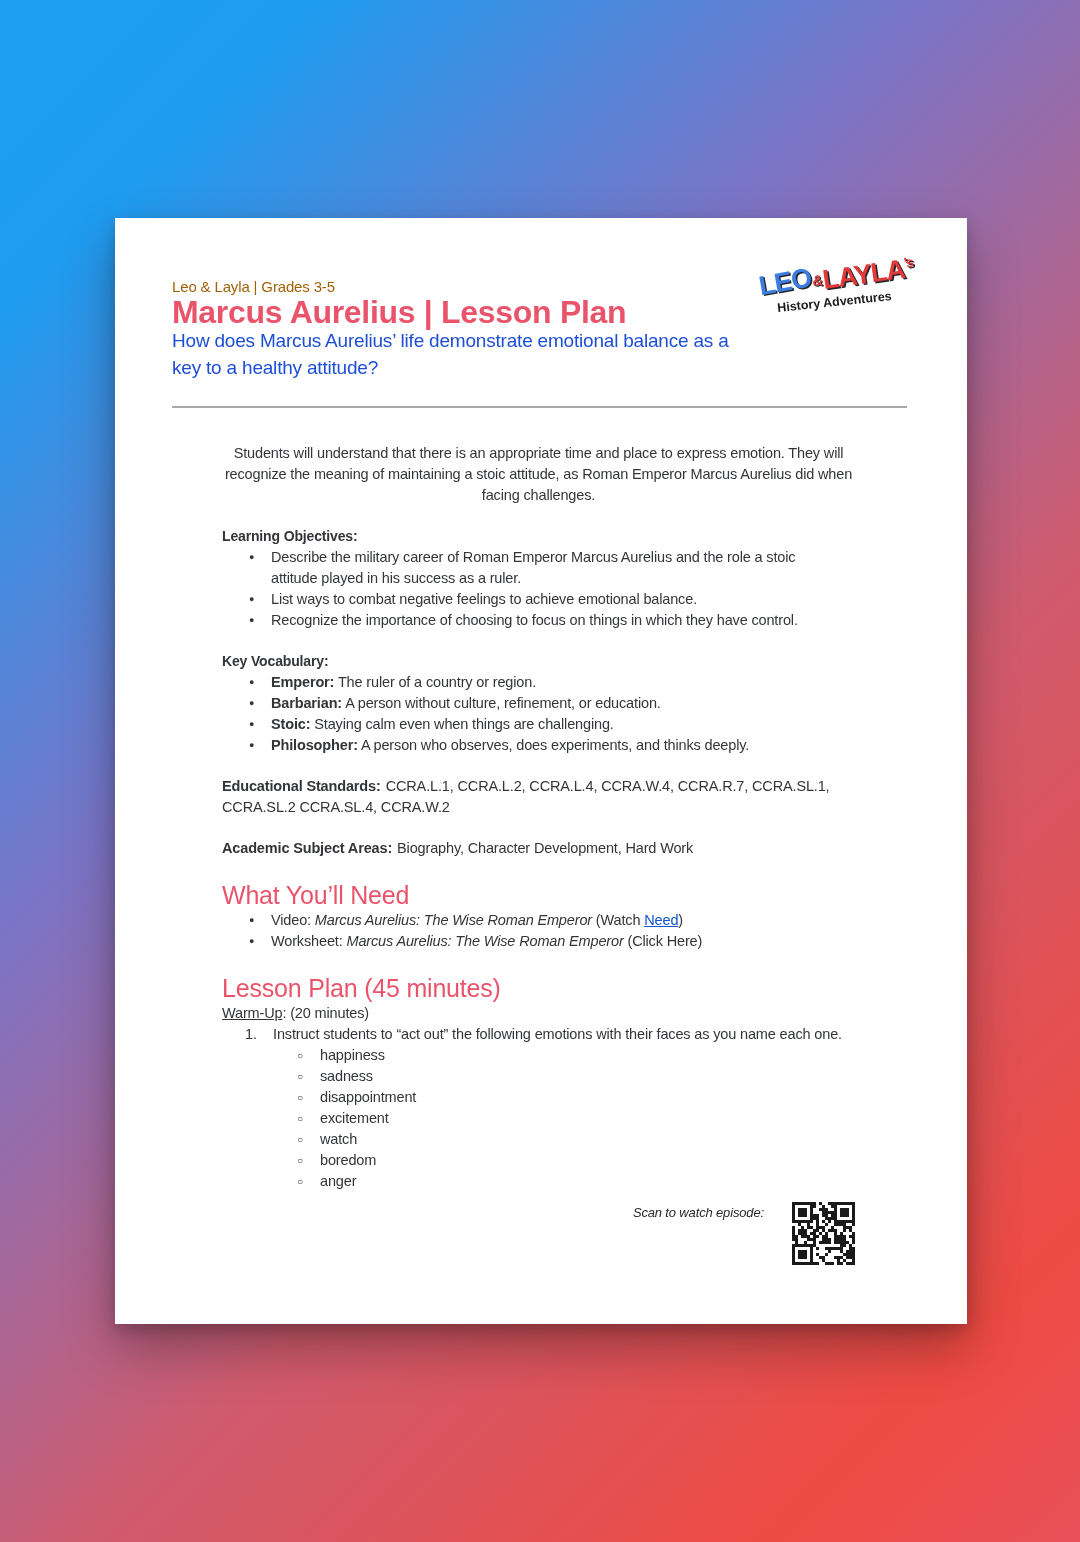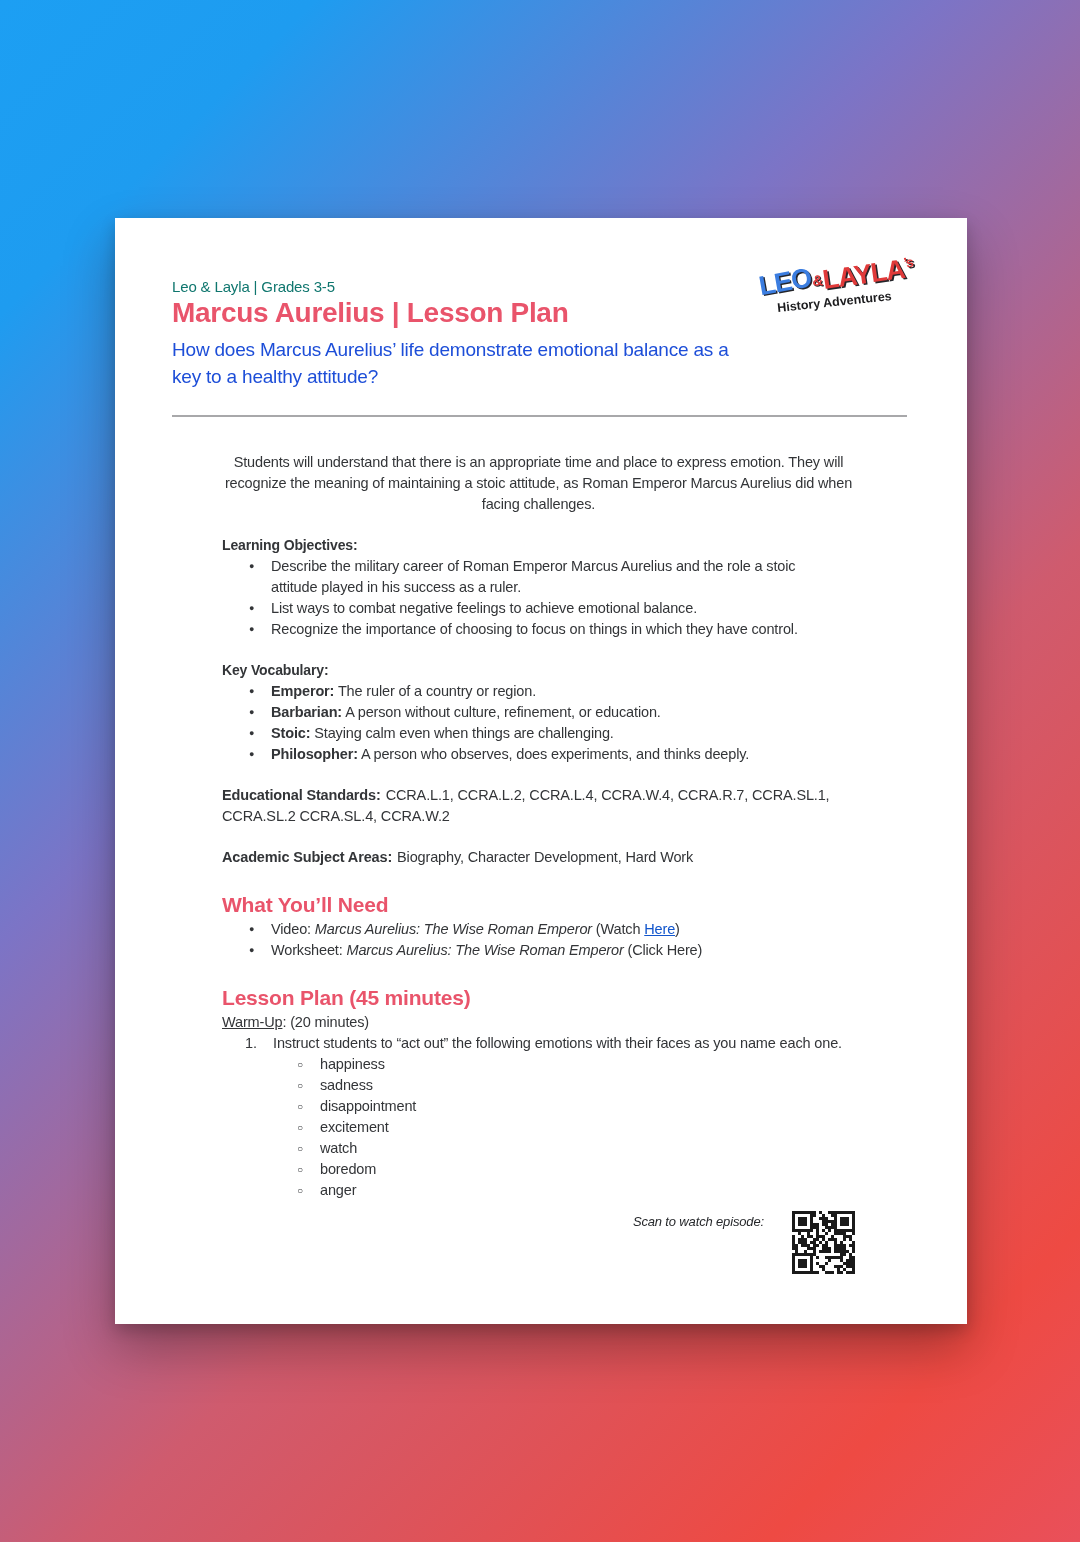--- a/index.html
+++ b/index.html
@@ -14,22 +14,22 @@
     position:absolute; left:115px; top:218px; width:852px; height:1106px;
     background:#ffffff;
     box-shadow: 0 24px 48px rgba(0,0,0,.30), 0 6px 14px rgba(0,0,0,.18);
     padding: 58px 60px 0 57px;
     color:#333538;
     font-size:14.5px;
     letter-spacing:-0.15px;
     line-height:21px;
   }
   
-  .eyebrow { font-size:15px; color:#0f766e; margin-bottom:5px; }
-  .doc-title { font-size:28px; font-weight:bold; color:#e9546b; letter-spacing:-0.3px; margin-bottom:13px; }
+  .eyebrow { font-size:15px; color:#a16207; margin-bottom:5px; }
+  .doc-title { font-size:32px; font-weight:bold; color:#e9546b; letter-spacing:-0.3px; margin-bottom:4px; }
   .doc-subtitle { font-size:19px; color:#1d4ed8; line-height:27px; max-width:585px; letter-spacing:-0.2px; }
   .rule { border:none; border-top:2px solid #a8a8aa; margin-top:25px; }
 
   
   .logo { position:absolute; top:46px; right:58px; width:150px; text-align:center; transform:rotate(-2deg); }
   .logo-main { font-weight:bold; font-size:27px; letter-spacing:-1px; white-space:nowrap; }
   .logo-leo { color:#3b7de0; display:inline-block; transform:rotate(-8deg); text-shadow:1.5px 1.5px 0 #24252a; }
   .logo-amp { color:#e03a3a; font-size:15px; display:inline-block; transform:translateY(-4px); margin:0 1px; text-shadow:1px 1px 0 #24252a; }
   .logo-layla { color:#e03a3a; display:inline-block; transform:rotate(-6deg) translateY(-5px); text-shadow:1.5px 1.5px 0 #24252a; }
   .logo-apos { color:#e03a3a; font-size:14px; vertical-align:super; }
@@ -38,21 +38,21 @@
   
   .content { margin-left:50px; margin-right:52px; margin-top:35px; }
   .intro { margin-bottom:20px; max-width:648px;text-align:center; }
   .section-label { font-weight:bold; margin-top:20px; margin-bottom:0; font-size:14px; }
   .blist { list-style:none; max-width:610px; }
   .blist li { display:flex; margin-top:0; }
   .blist .marker { width:22px; min-width:22px; margin-left:27px; font-size:9px; line-height:21px; text-align:left; }
   .standards, .subjects { margin-top:20px; max-width:648px; }
   .bold { font-weight:bold; }
   .val { margin-left:5px; }
-  .pink-heading { color:#e9546b; font-weight:bold; font-size:21px; margin-top:26px; margin-bottom:4px; letter-spacing:-0.2px; }
+  .pink-heading { color:#e9546b; font-weight:normal; font-size:25px; margin-top:26px; margin-bottom:4px; letter-spacing:-0.2px; }
   .italic { font-style:italic; }
   a.doc-link { color:#1155cc; text-decoration:underline; cursor:pointer; }
   .warmup-line { margin-top:3px; }
   .underlined { text-decoration:underline; }
   .numbered { display:flex; max-width:650px; margin-top:0; }
   .num-marker { width:28px; min-width:28px; margin-left:23px; }
   .circlist { list-style:none; }
   .circlist li { display:flex; }
   .circlist .marker { width:23px; min-width:23px; margin-left:75px; font-size:10px; line-height:21px; }
 
@@ -126,21 +126,21 @@
     </p>
 
     <p class="subjects">
       <span class="bold">Academic Subject Areas:</span><span class="val">Biography, Character Development, Hard Work</span>
     </p>
 
     <p class="pink-heading">What You’ll Need</p>
     <ul class="blist">
       <li>
           <span class="marker">●</span>
-          <span><span>Video: </span><span class="italic">Marcus Aurelius: The Wise Roman Emperor</span><span> (Watch </span><a class="doc-link">Here</a><span>)</span></span>
+          <span><span>Video: </span><span class="italic">Marcus Aurelius: The Wise Roman Emperor</span><span> (Watch </span><a class="doc-link">Need</a><span>)</span></span>
         </li>
       <li>
           <span class="marker">●</span>
           <span><span>Worksheet: </span><span class="italic">Marcus Aurelius: The Wise Roman Emperor</span><span> (Click Here)</span></span>
         </li>
     </ul>
 
     <p class="pink-heading">Lesson Plan (45 minutes)</p>
     <p class="warmup-line">
       <span class="underlined">Warm-Up</span><span>: (20 minutes)</span>

